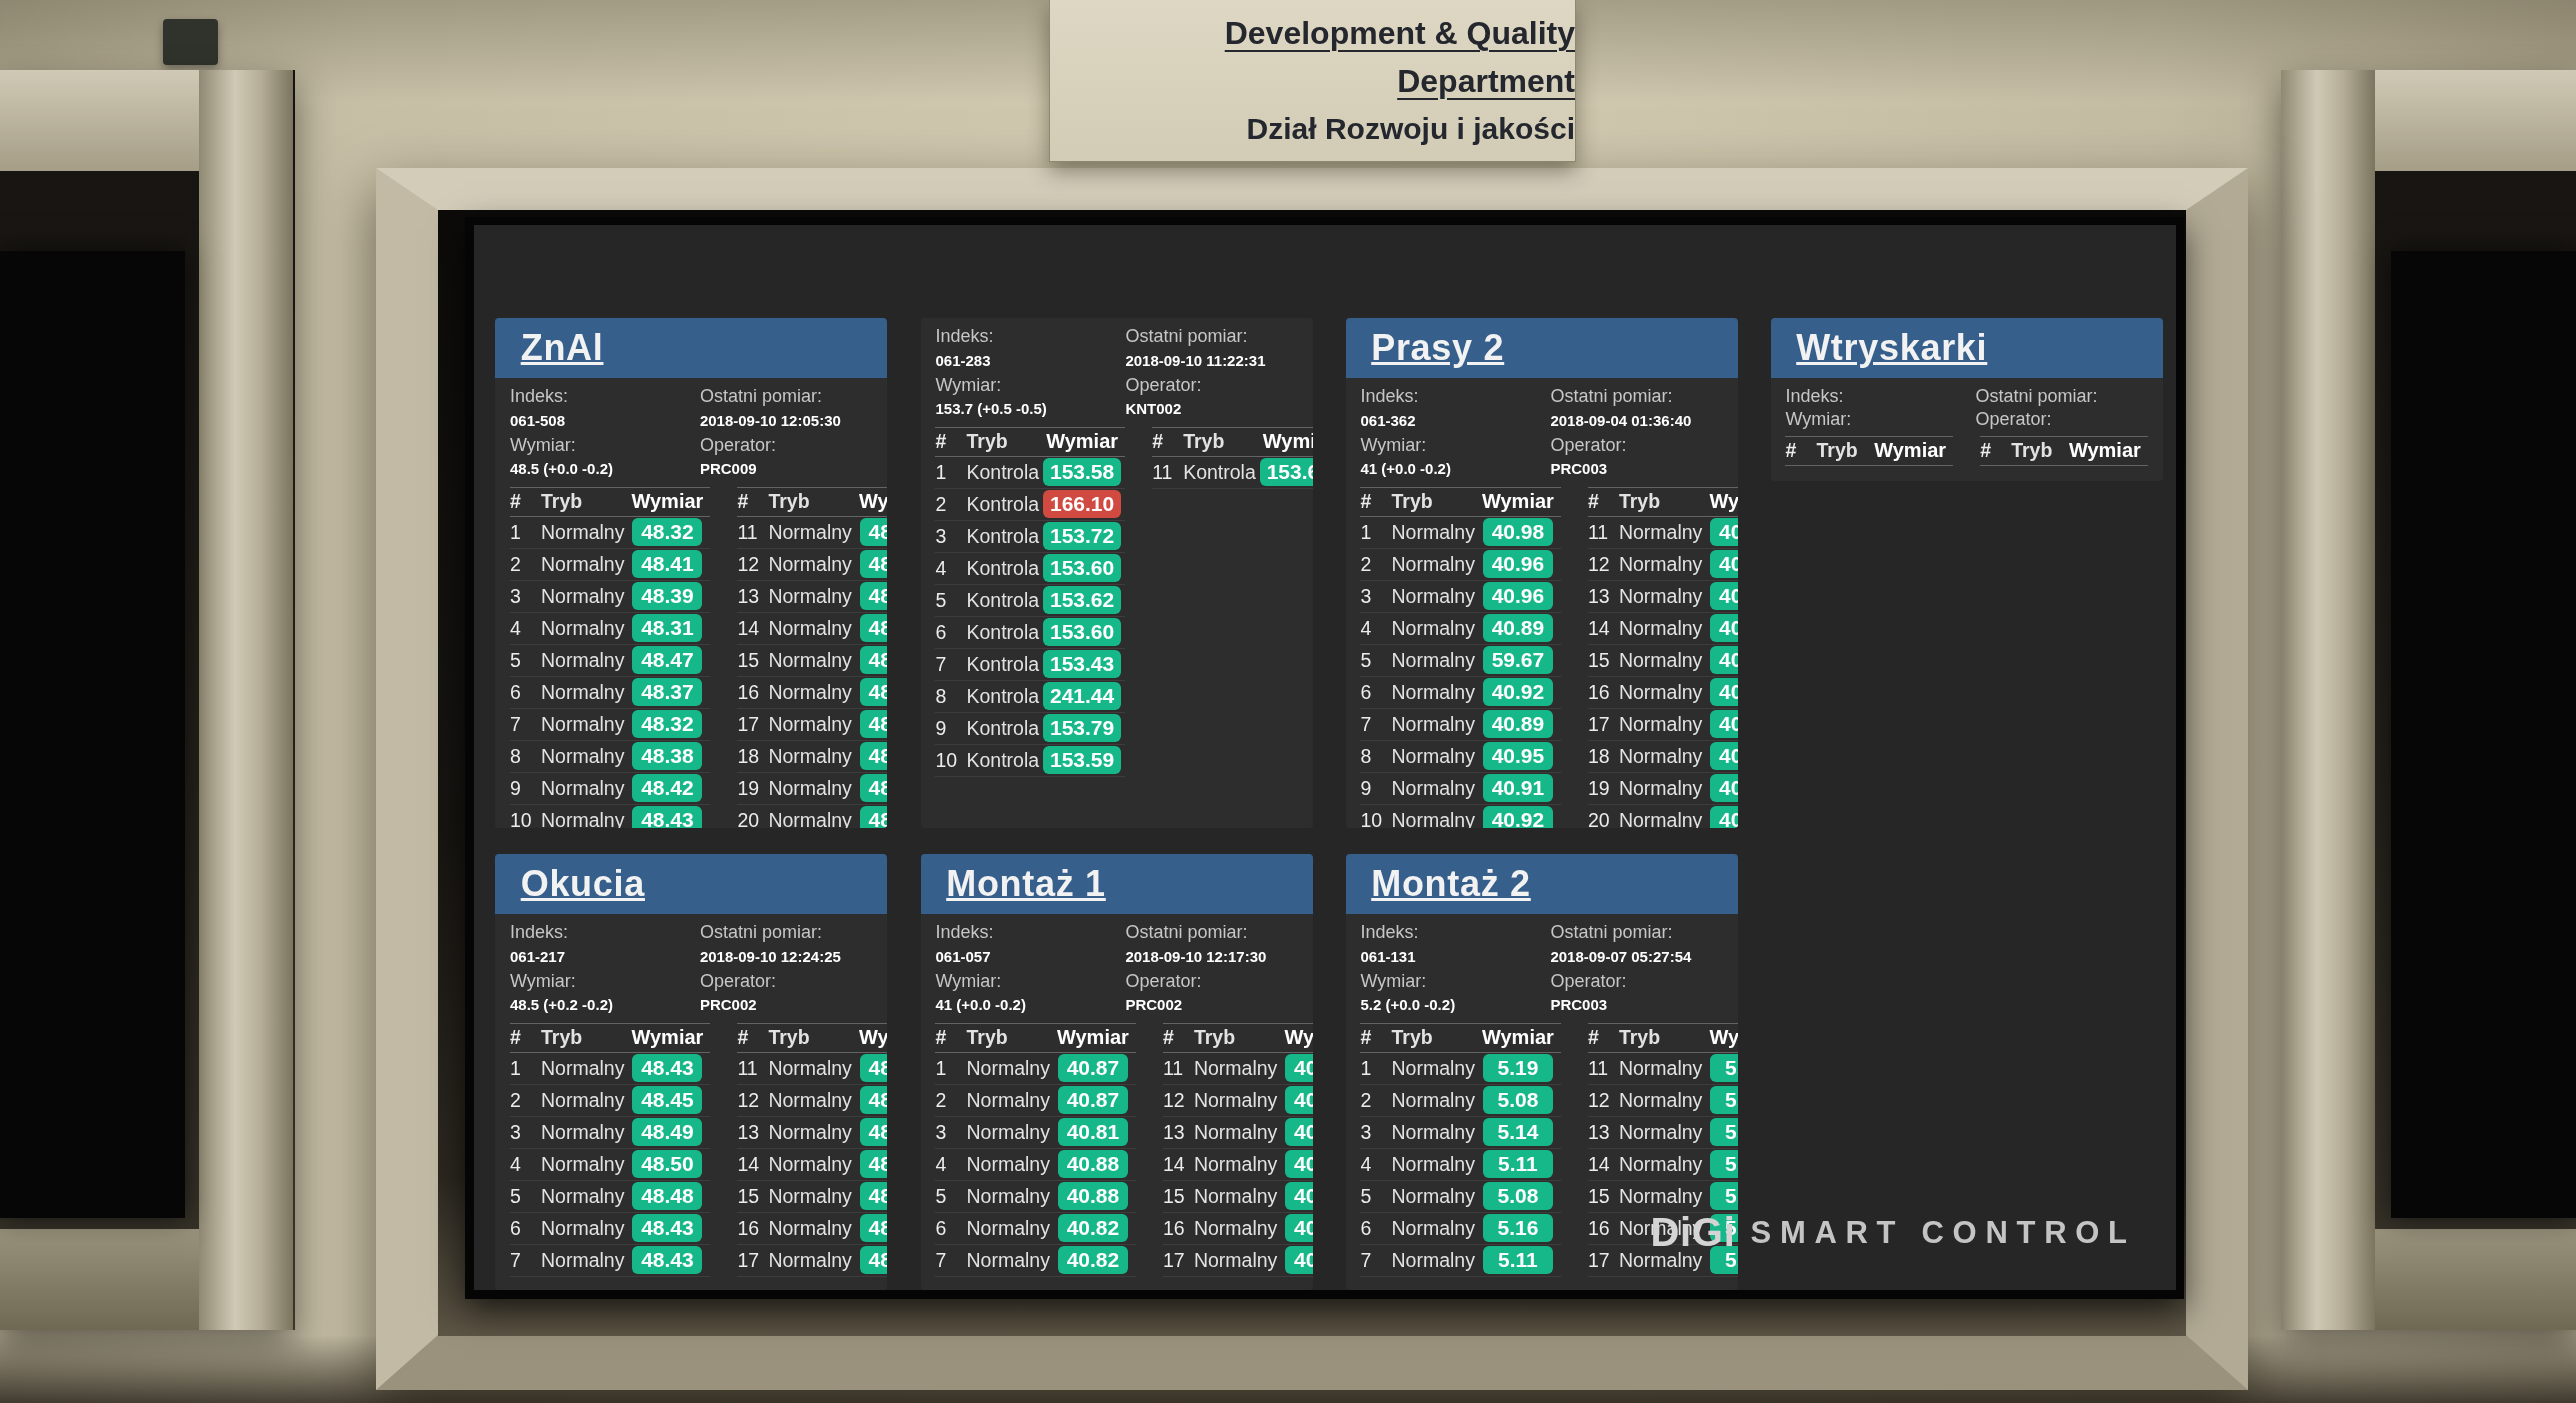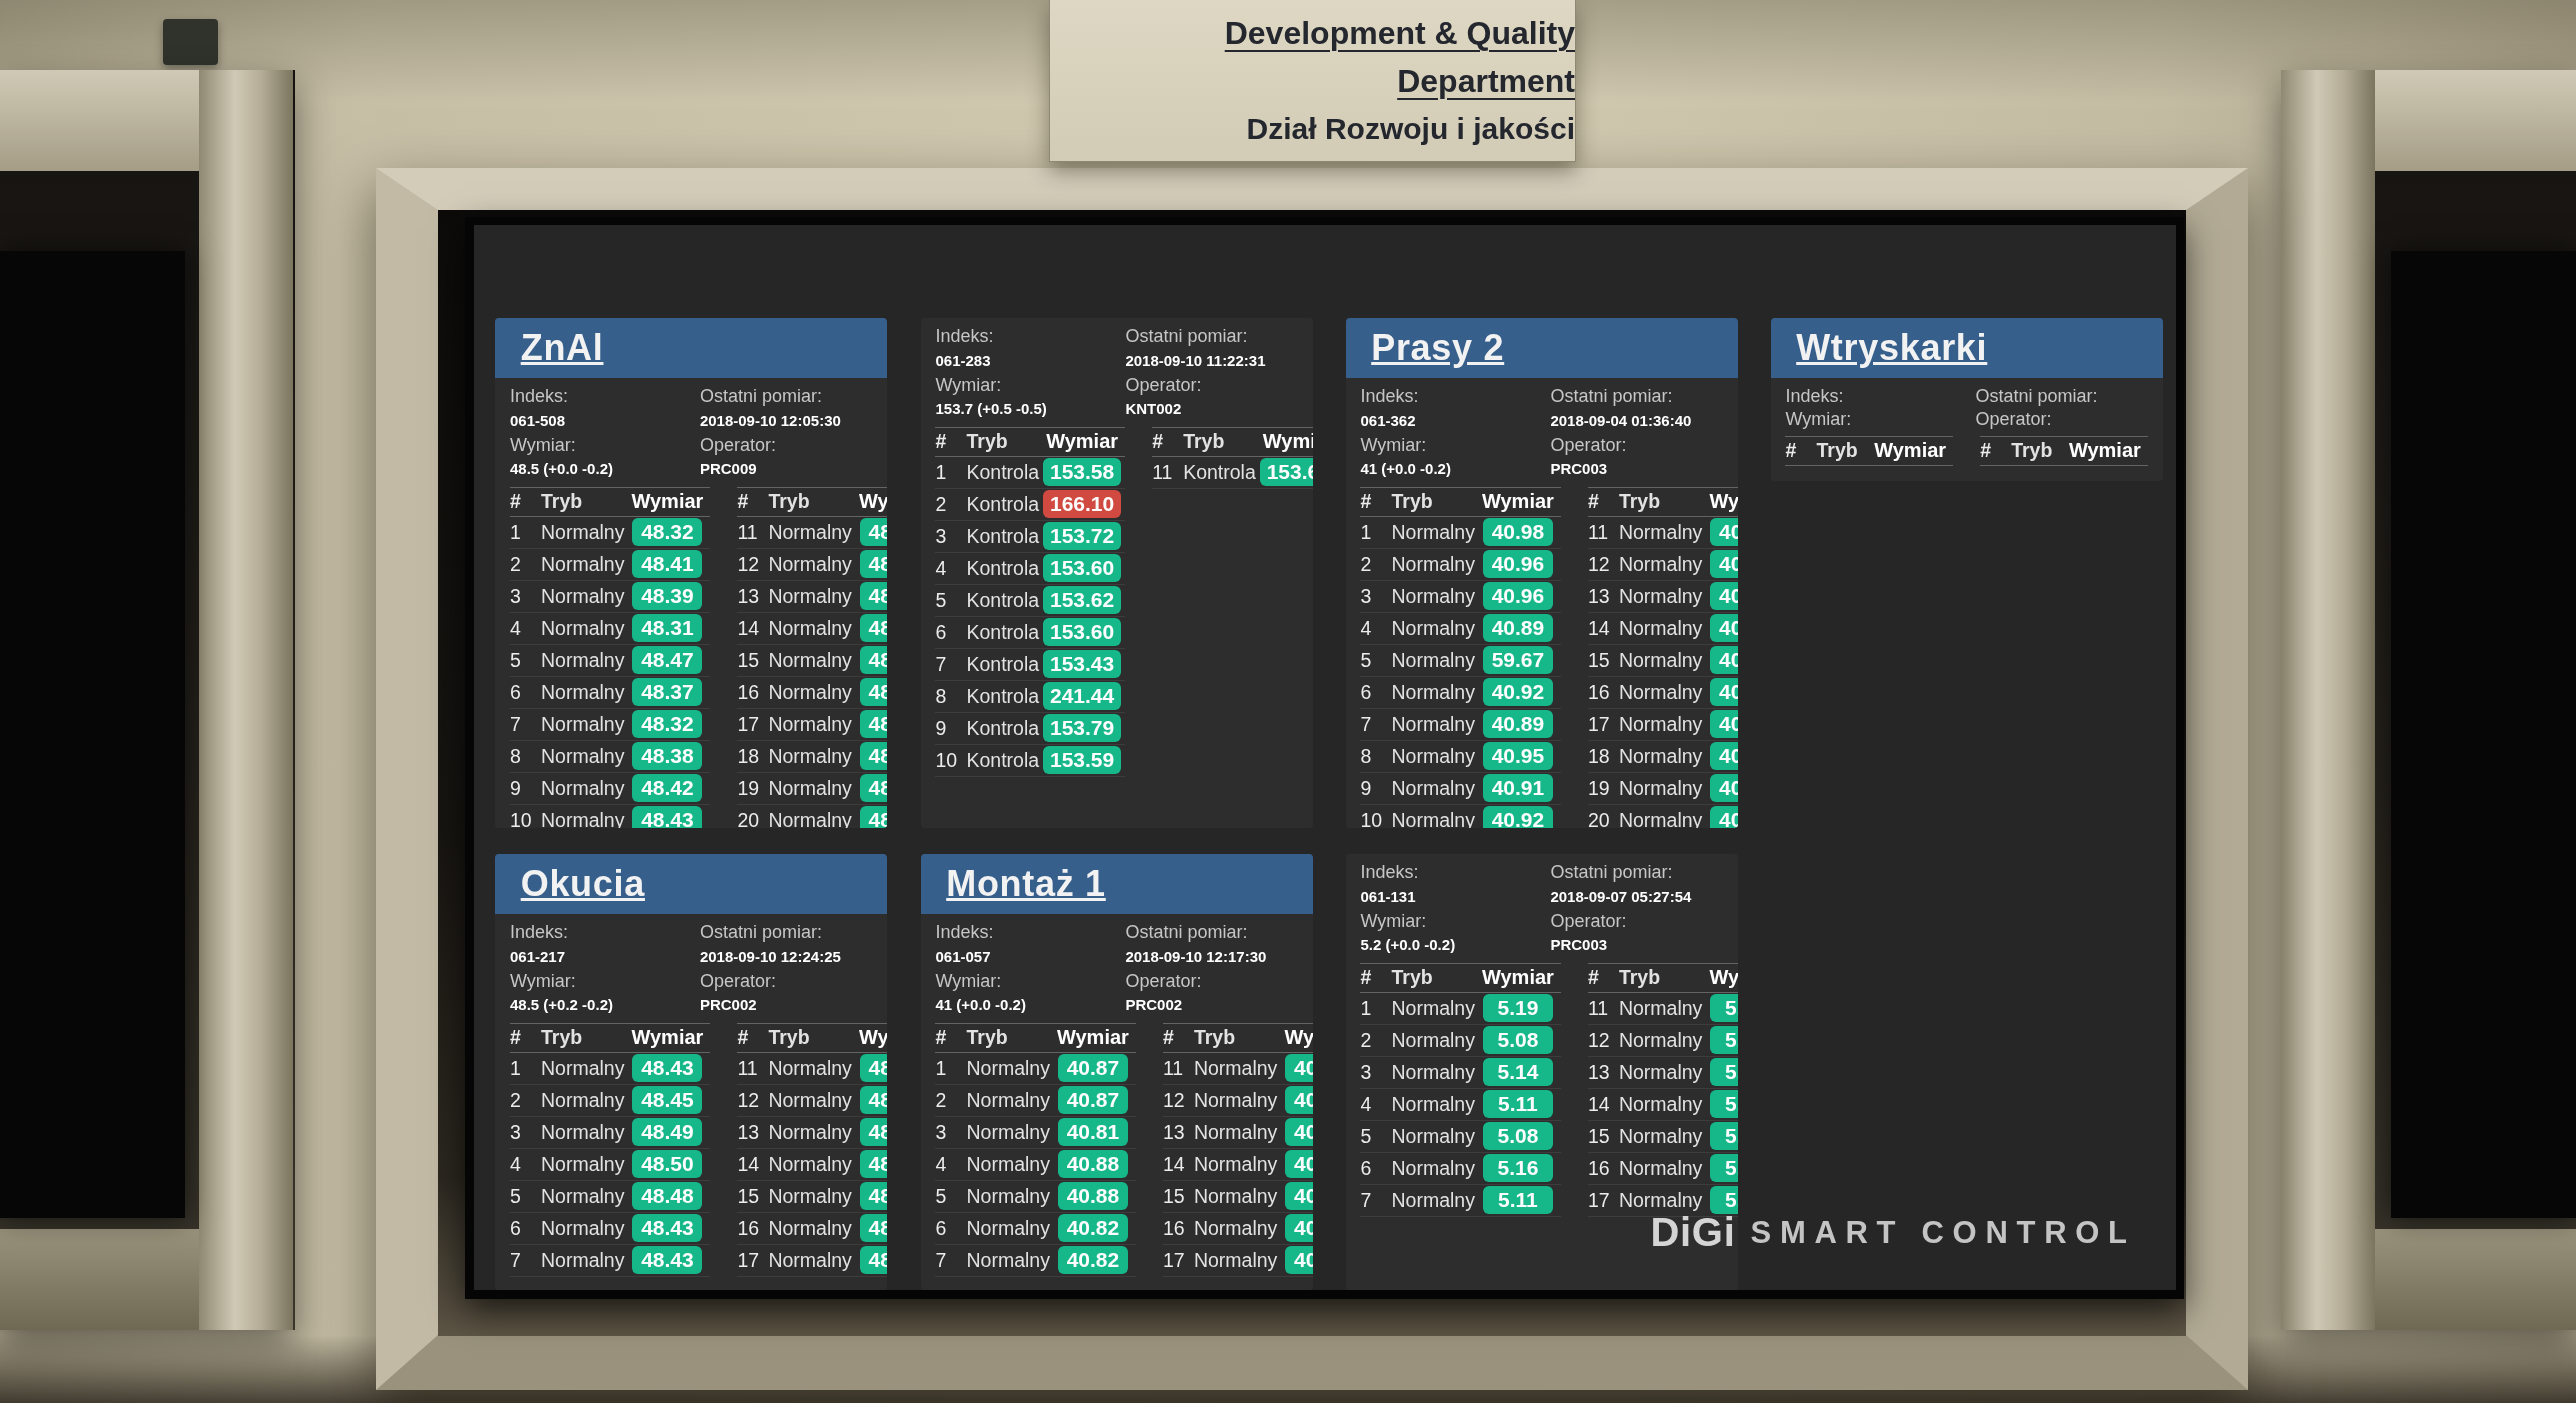--- a/index.html
+++ b/index.html
@@ -760,20 +760,23 @@
                       <span class="tn">17</span>
                       <span class="tt">Normalny</span>
                       <span class="tv"><span class="badge">40.84</span></span>
                     </div>
                   </div>
               </div>
             </div>
           </section>
 
           <section class="panel" style="left:872px;top:629px;height:436px">
+            <header class="phead">
+              <h2 class="ptitle">Montaż 2</h2>
+            </header>
             <div class="pinfo">
               <div class="cell">
                   <div class="lbl">Indeks:</div>
                   <div class="val">061-131</div>
                 </div>
               <div class="cell">
                   <div class="lbl">Ostatni pomiar:</div>
                   <div class="val">2018-09-07 05:27:54</div>
                 </div>
               <div class="cell">

